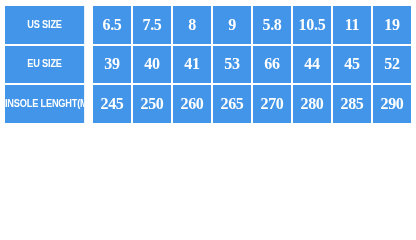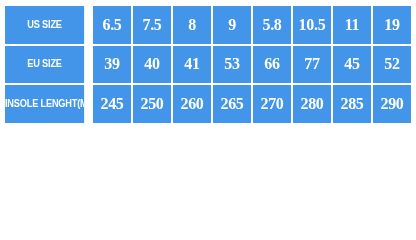--- a/index.html
+++ b/index.html
@@ -86,21 +86,21 @@
         <td class="cell-value">19</td>
       </tr>
 
       <tr>
         <td class="row-label"><span class="lbl-inner">EU SIZE</span></td>
         <td class="cell-value">39</td>
         <td class="cell-value">40</td>
         <td class="cell-value">41</td>
         <td class="cell-value">53</td>
         <td class="cell-value">66</td>
-        <td class="cell-value">77</td>
+        <td class="cell-value">44</td>
         <td class="cell-value">45</td>
         <td class="cell-value">52</td>
       </tr>
 
 
 
       <tr>
         <td class="row-label"><span class="lbl-inner">INSOLE LENGHT(MM)</span></td>
         <td class="cell-value">245</td>
         <td class="cell-value">250</td>

